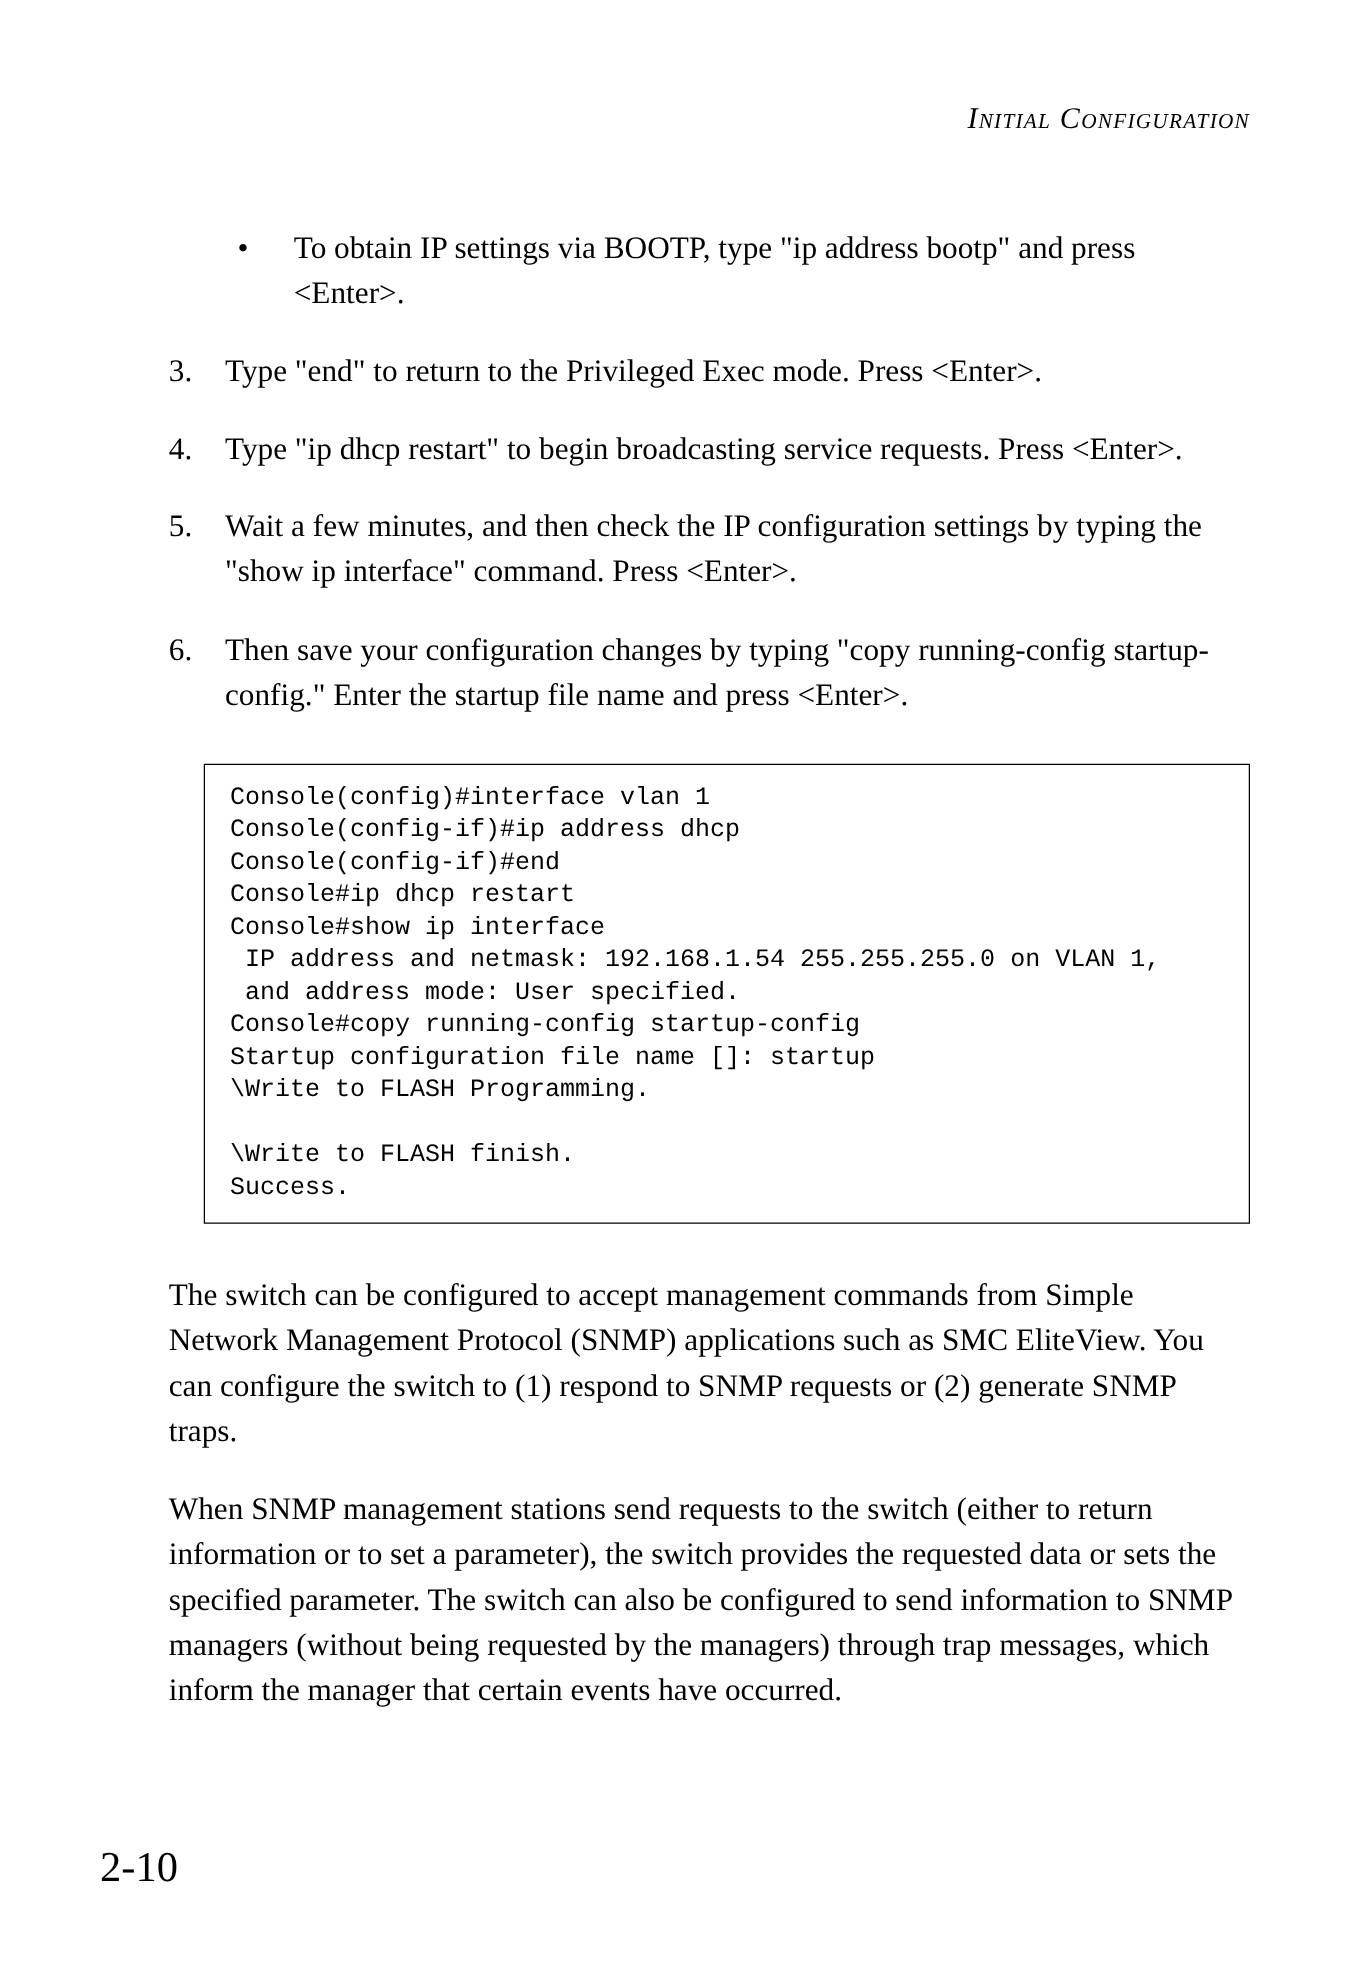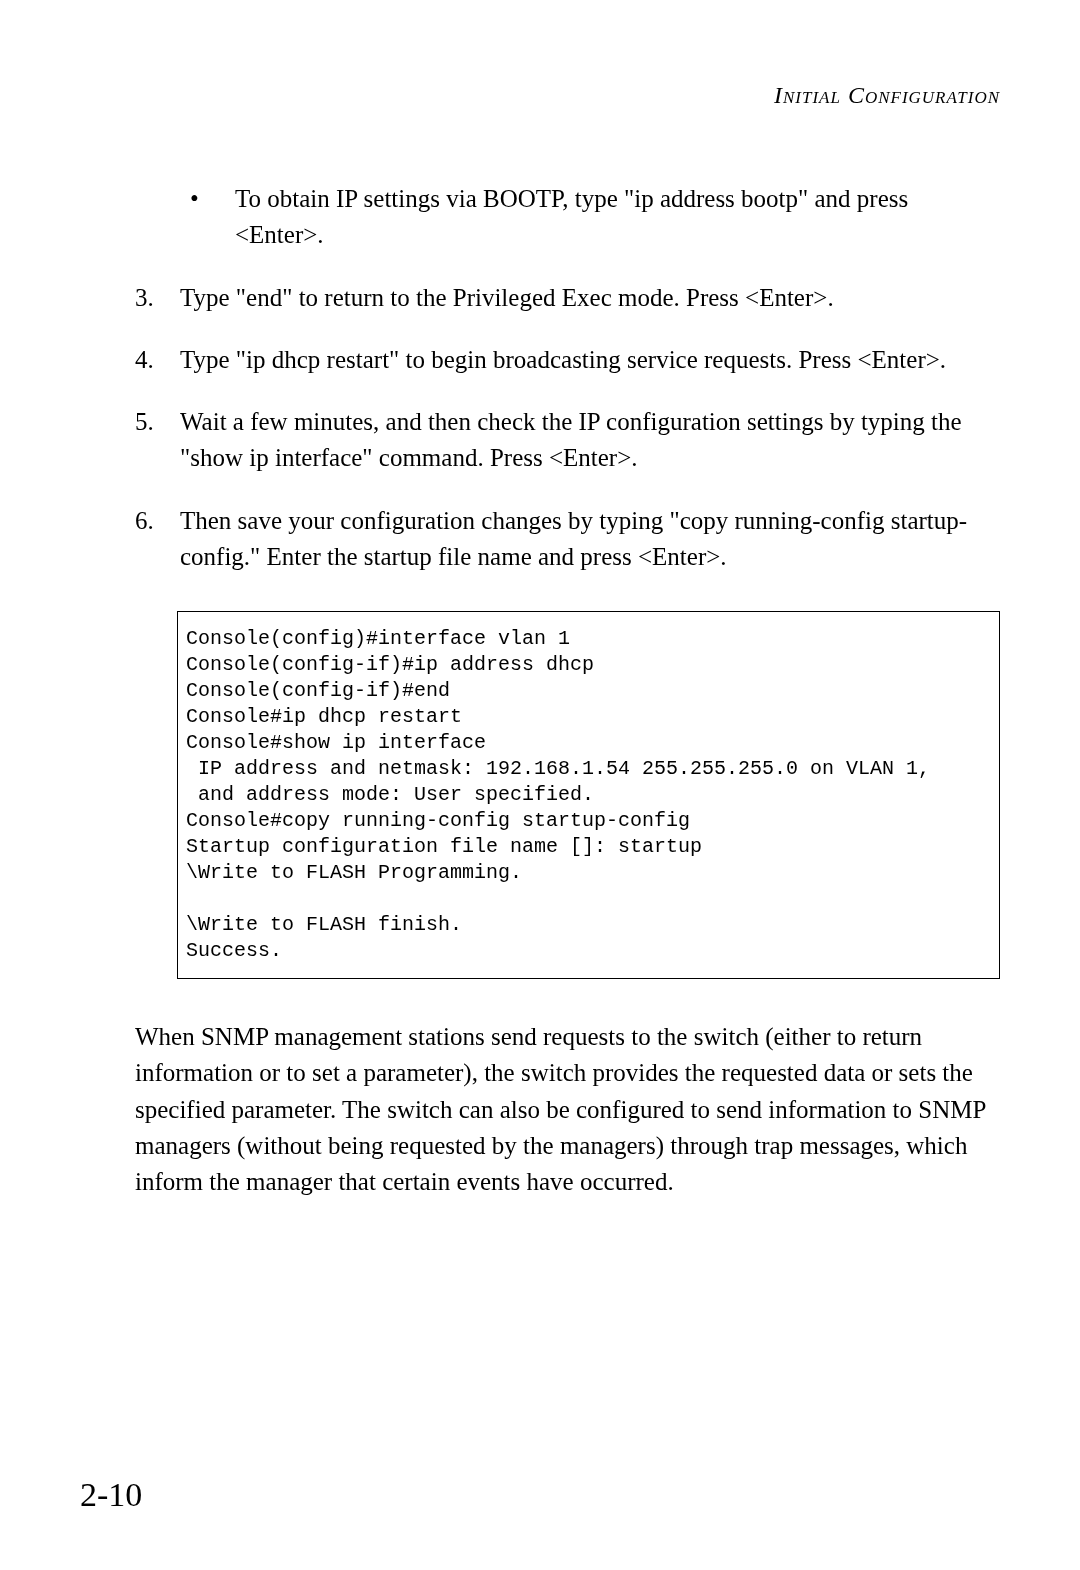--- a/index.html
+++ b/index.html
@@ -50,23 +50,23 @@
       flex-shrink: 0;
     }
     .item-text {
       flex: 1;
     }
     .code-block {
       border: 1px solid #000;
       font-family: 'Courier New', Courier, monospace;
       font-size: 20px;
       line-height: 1.3;
-      padding: 14px 8px;
+      padding: 14px 20px;
       white-space: pre;
-      margin-left: 42px;
+      margin-left: 28px;
       margin-top: 36px;
       margin-bottom: 40px;
     }
     .section-heading {
       font-weight: bold;
       font-size: 30px;
       margin-left: 0;
       margin-bottom: 14px;
       font-family: Garamond, Georgia, serif;
     }
@@ -129,18 +129,19 @@
  and address mode: User specified.
 Console#copy running-config startup-config
 Startup configuration file name []: startup
 \Write to FLASH Programming.
 
 \Write to FLASH finish.
 Success.</div>
   </div>
 
 
+  <div class="body-para">The switch can be configured to accept management commands from Simple Network Management Protocol (SNMP) applications such as SMC EliteView. You can configure the switch to (1) respond to SNMP requests or (2) generate SNMP traps.</div>
 
   <div class="body-para">When SNMP management stations send requests to the switch (either to return information or to set a parameter), the switch provides the requested data or sets the specified parameter. The switch can also be configured to send information to SNMP managers (without being requested by the managers) through trap messages, which inform the manager that certain events have occurred.</div>
 
 </div>
 
 <div class="page-number">2-10</div>
 
 </body></html>

